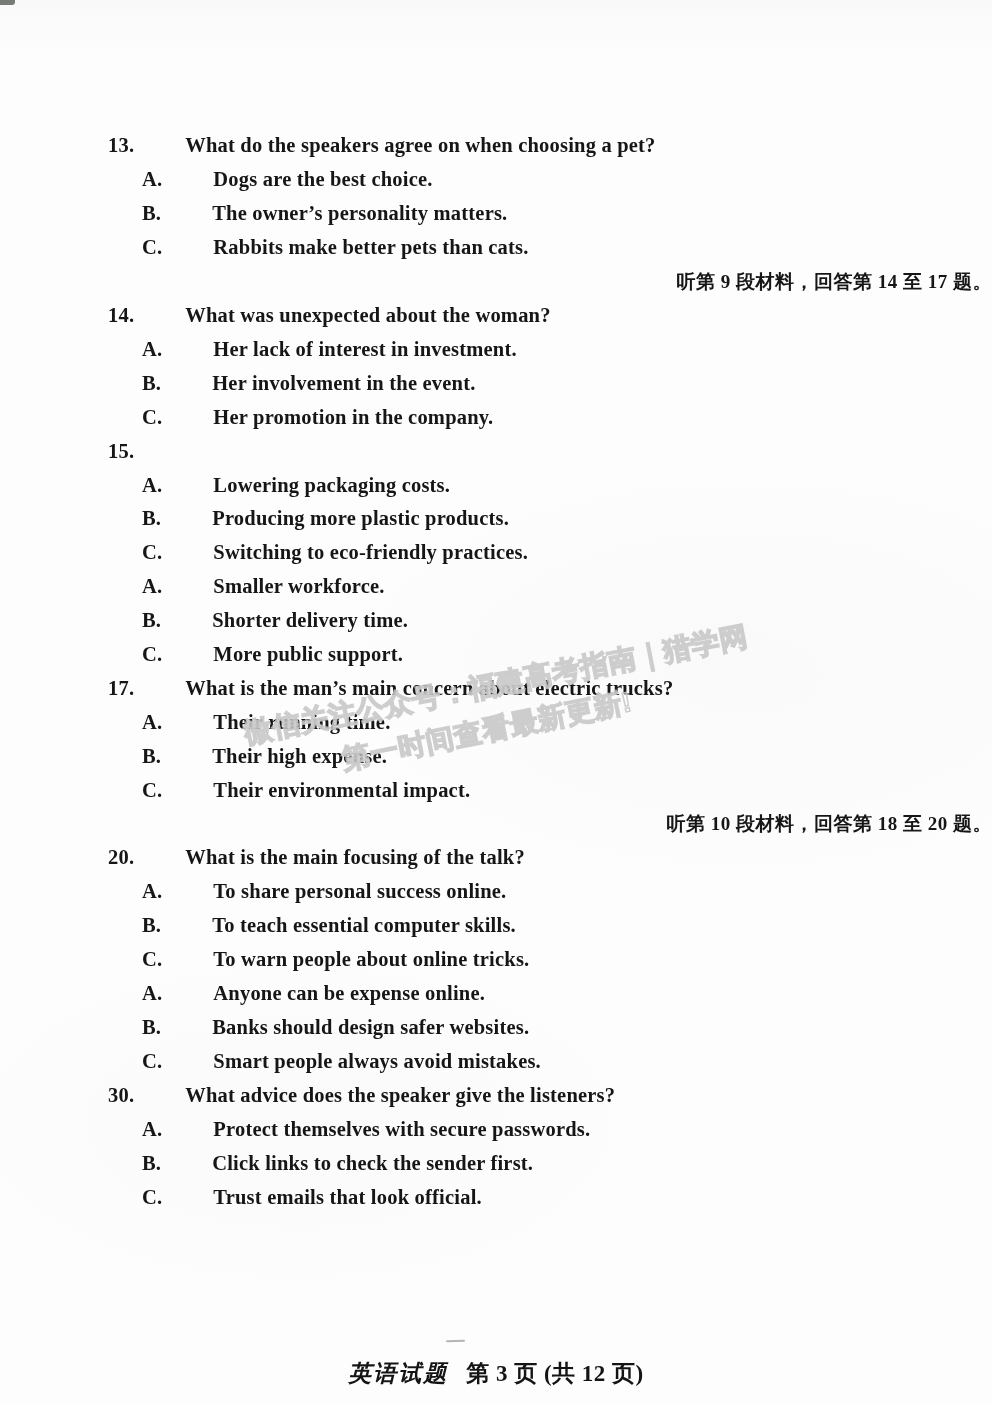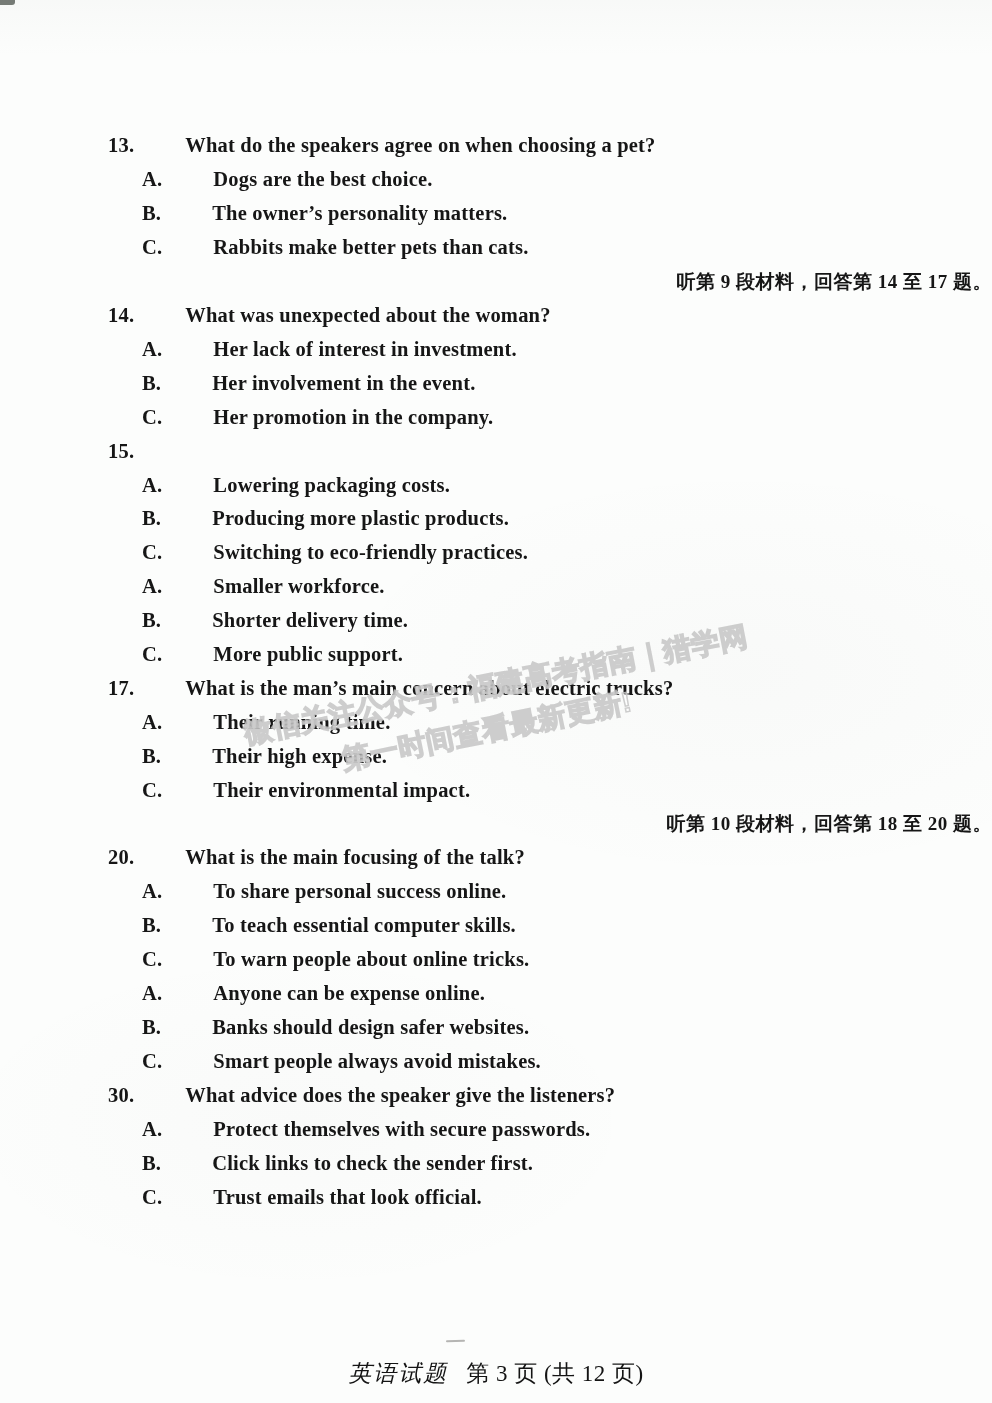--- a/index.html
+++ b/index.html
@@ -68,21 +68,21 @@
   .footer {
     position: absolute;
     left: 0; top: 1311px;
     width: 100%;
     display: flex;
     justify-content: center;
     align-items: baseline;
     gap: 18px;
     color: #141414;
     font-size: 23px;
-    font-weight: 400;
+    font-weight: 700;
   }
   .footer .exam-title { font-style: italic; letter-spacing: 2px; }
   .footer .page-info  { letter-spacing: 0.5px; margin-top: 47px; }
 
   
   .artifact-corner {
     position: absolute; left: 0; top: 0;
     width: 15px; height: 5px;
     background: #5f655f;
     border-radius: 0 0 3px 0;

